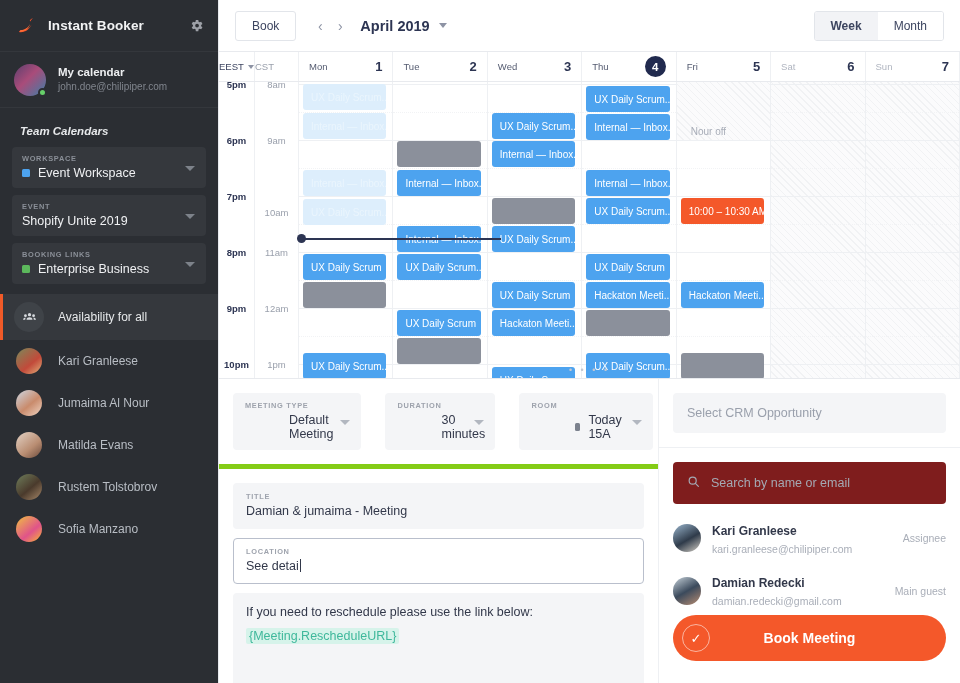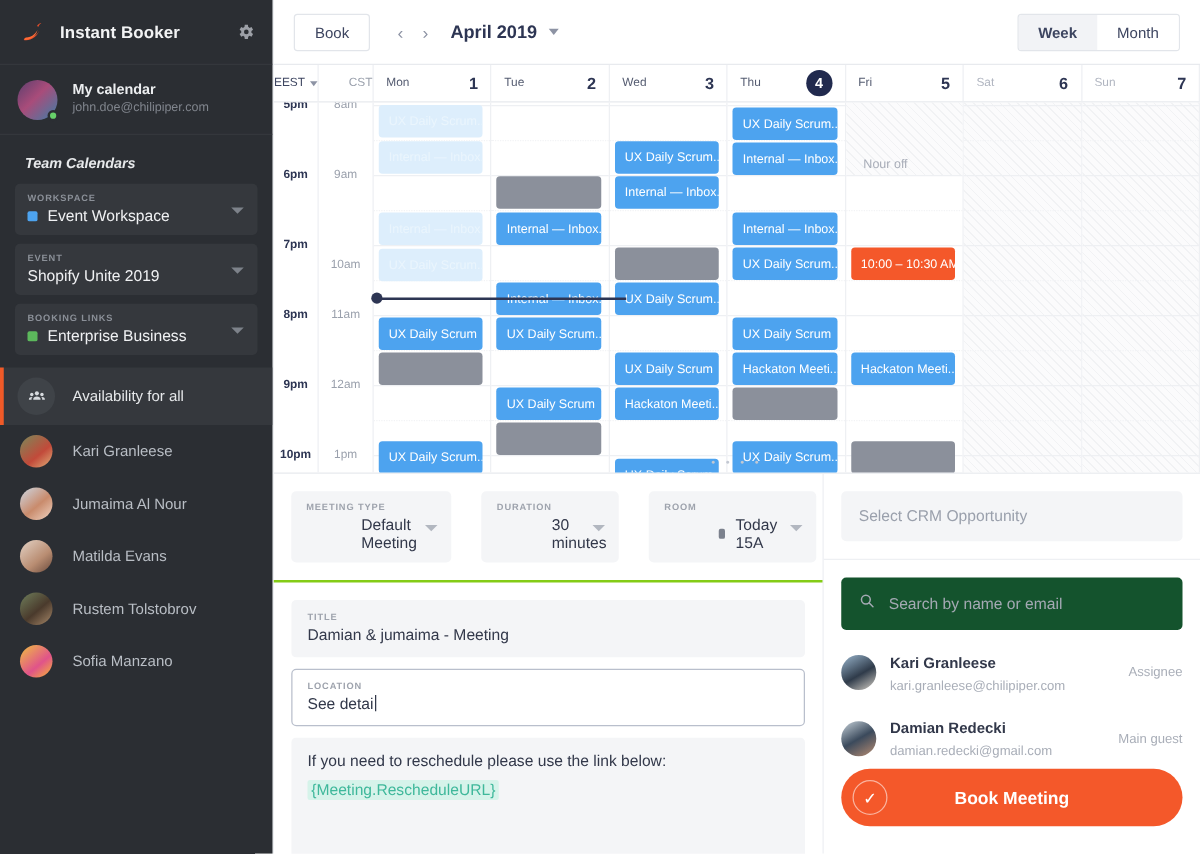--- a/index.html
+++ b/index.html
@@ -118,21 +118,21 @@
   .spacer { flex: 1; }
   .seg { display: flex; border: 1px solid #e2e5ea; border-radius: 3px; overflow: hidden; }
   .seg div {
     font-size: 12px; padding: 7px 16px; cursor: pointer; color: #3d4560; background: #fff;
   }
   .seg div.on { background: #f2f3f6; font-weight: bold; }
 
   
   .cal-head { display: flex; height: 30px; flex: none; border-bottom: 1px solid #e8eaee; }
   .tz-cell {
-    width: 36px; display: flex; align-items: center; justify-content: flex-end;
+    width: 36px; display: flex; align-items: center; justify-content: space-between;
     font-size: 9.5px; color: #3d4560; border-right: 1px solid #eef0f3; position: relative;
   }
   .tz-cell.grey { color: #9aa0ac; width: 44px; }
   .tz-caret {
     margin-left: 4px; width: 0; height: 0; border-left: 3.5px solid transparent;
     border-right: 3.5px solid transparent; border-top: 4px solid #8d93a4;
   }
   .day-cell {
     flex: 1; display: flex; align-items: center; justify-content: space-between;
     padding: 0 10px; border-right: 1px solid #eef0f3;
@@ -188,21 +188,21 @@
   .grabdots {
     position: absolute; bottom: 3px; left: 50%; transform: translateX(-50%);
     letter-spacing: 3px; color: #c3c8d2; font-size: 9px; z-index: 7;
   }
 
   
   .form-wrap { flex: none; height: 305px; display: flex; border-top: 1px solid #e8eaee; }
   .form-left { width: 440px; flex: none; border-right: 1px solid #eef0f3; }
   .fl-row {
     display: flex; gap: 24px; padding: 14px 14px 14px 14px;
-    border-bottom: 2px solid #84cc16;
+    border-bottom: 5px solid #84cc16;
   }
   .fld {
     background: #f4f5f7; border-radius: 4px; padding: 8px 28px 9px 12px;
     position: relative; cursor: pointer;
   }
   .fld-lab {
     color: #9ea3ad; font-size: 7.4px; font-weight: bold;
     letter-spacing: .7px; text-transform: uppercase;
   }
   .fld-val {
@@ -235,21 +235,21 @@
   .desc-line2 { margin-top: 7px; }
 
   .form-right { flex: 1; display: flex; flex-direction: column; }
   .fr-crm { padding: 14px; border-bottom: 1px solid #eef0f3; }
   .crm-sel {
     background: #f4f5f7; border-radius: 4px; padding: 13px 30px 13px 14px;
     color: #9aa0ac; font-size: 12.5px; position: relative; cursor: pointer;
   }
   .fr-body { padding: 14px 14px 0 14px; flex: 1; }
   .search {
-    background: #14532d; border-radius: 4px; padding: 12px 14px; display: flex;
+    background: #7f1d1d; border-radius: 4px; padding: 12px 14px; display: flex;
     align-items: center; cursor: text;
   }
   .search .ph { color: #a4a9b3; font-size: 12.5px; margin-left: 11px; }
   .guest { display: flex; align-items: center; margin-top: 16px; }
   .g-txt { margin-left: 11px; flex: 1; line-height: 1.3; }
   .g-name { color: #32384a; font-size: 12px; font-weight: bold; }
   .g-mail { color: #a9aeb8; font-size: 10.5px; margin-top: 2px; }
   .g-role { color: #a9aeb8; font-size: 10.5px; }
   .book-btn {
     margin: 0 14px 22px 14px; height: 46px; border-radius: 23px; background: #f4582a;

